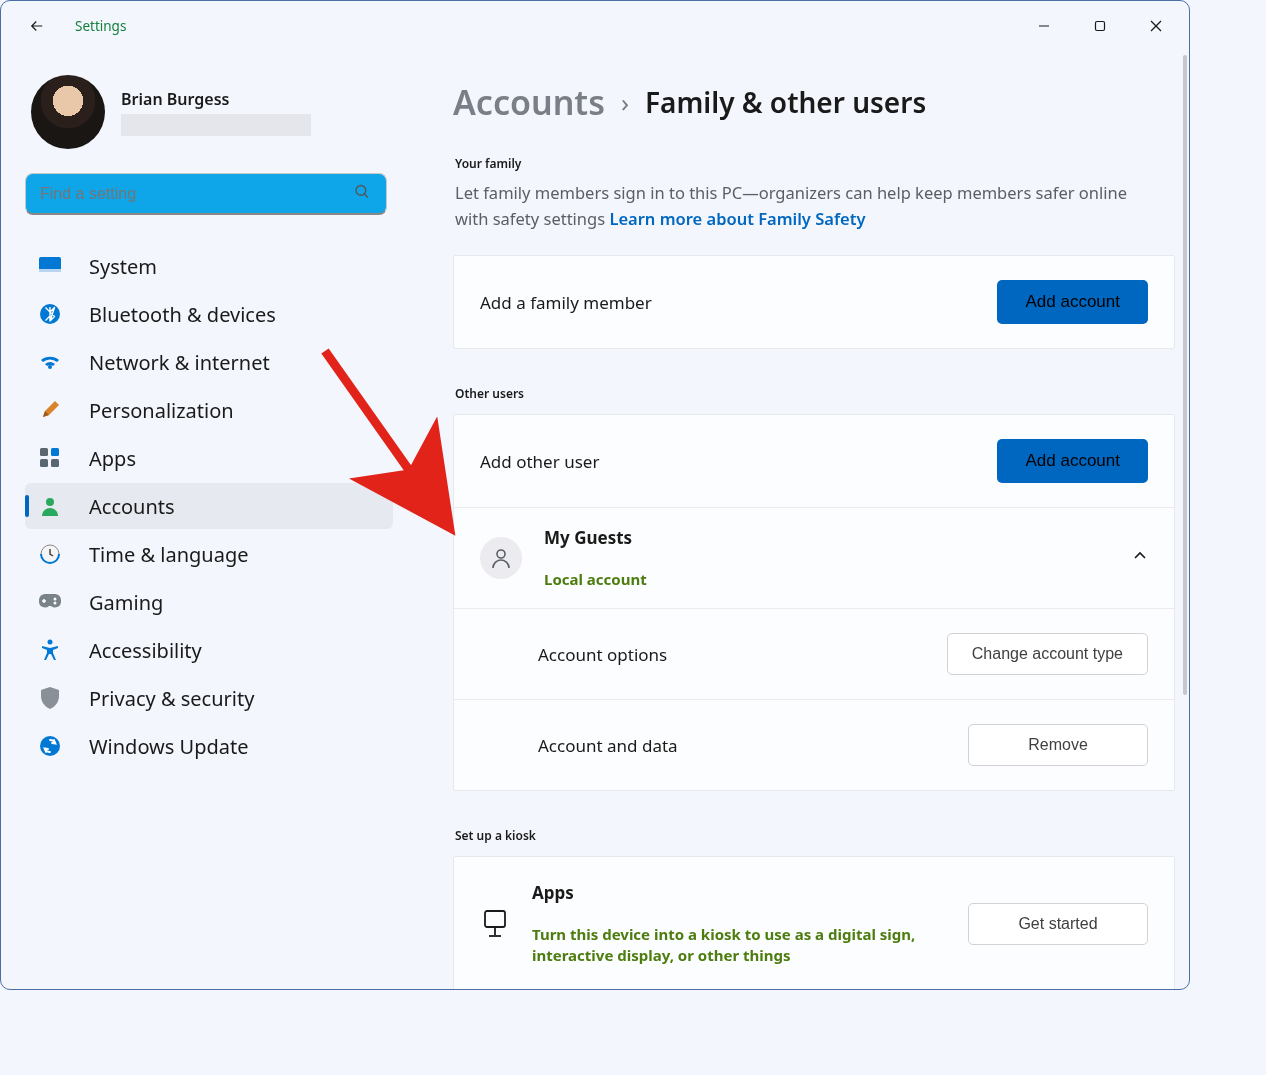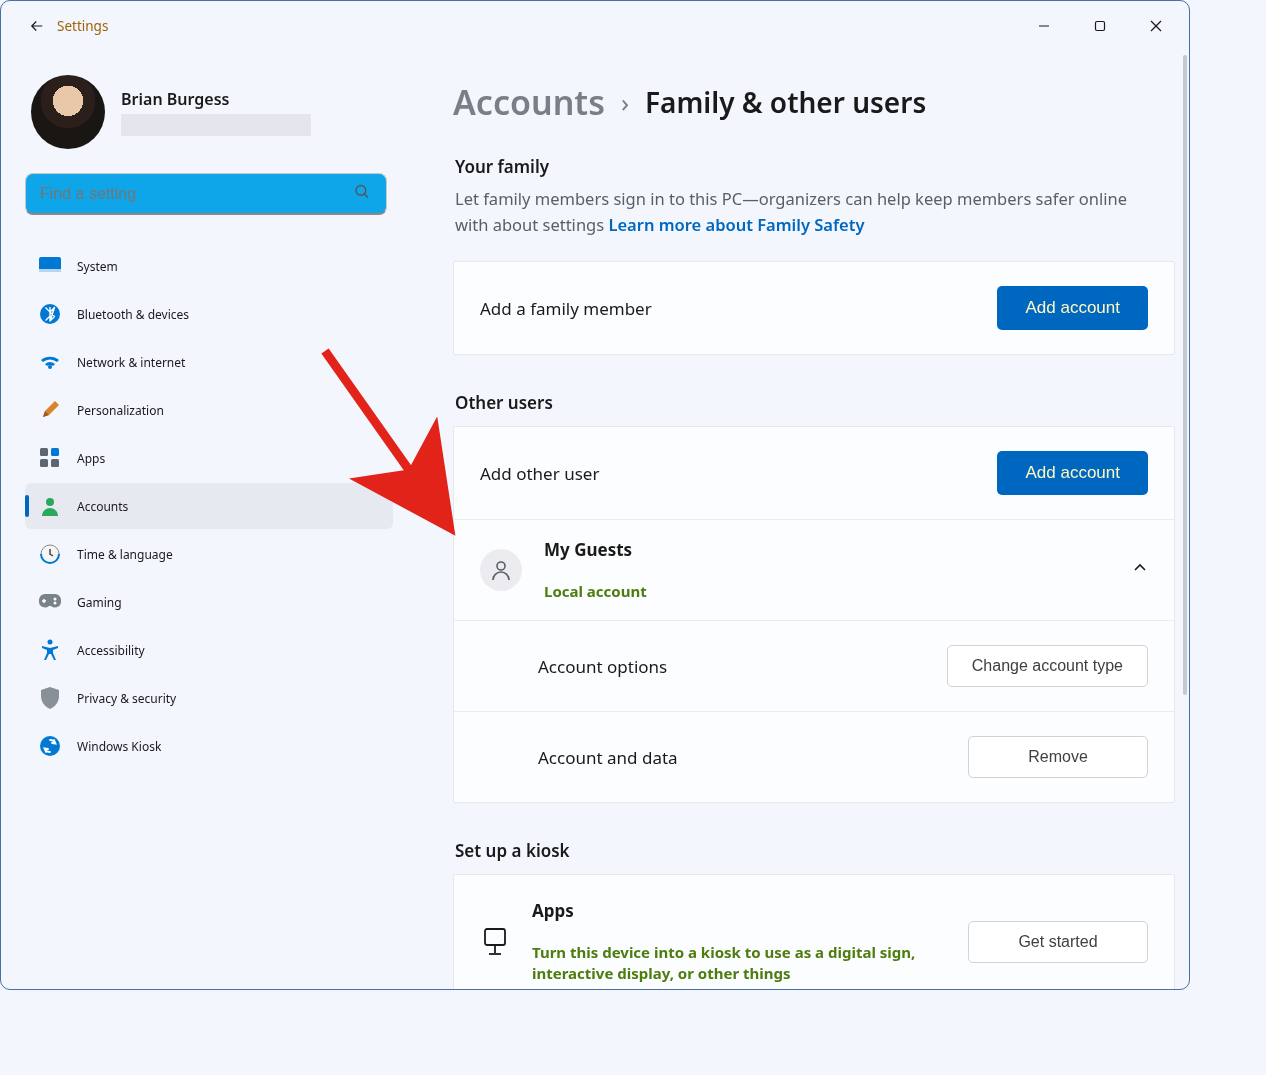--- a/index.html
+++ b/index.html
@@ -22,21 +22,22 @@
     padding: 0 6px 0 16px;
   }
   .back-btn {
     width: 40px; height: 40px;
     display: flex; align-items: center; justify-content: center;
     border-radius: 4px;
     cursor: pointer;
   }
   .title-text {
     font-size: 13.5px;
-    color: #a16207;
+    margin-left: 18px;
+    color: #15803d;
   }
   .win-controls {
     margin-left: auto;
     display: flex;
     gap: 2px;
   }
   .win-btn {
     width: 54px; height: 40px;
     display: flex; align-items: center; justify-content: center;
     cursor: pointer;
@@ -90,25 +91,25 @@
   .search-icon {
     position: absolute;
     right: 30px; top: 50%;
     transform: translateY(-50%);
     pointer-events: none;
   }
   .nav { display: flex; flex-direction: column; gap: 2px; padding-right: 8px; }
   .nav-item {
     display: flex;
     align-items: center;
-    gap: 16px;
+    gap: 28px;
     height: 46px;
     padding: 0 14px;
     border-radius: 6px;
-    font-size: 12px;
+    font-size: 20px;
     cursor: pointer;
     position: relative;
   }
   .nav-item.active {
     background: #e6e9ef;
   }
   .nav-item.active::before {
     content: "";
     position: absolute;
     left: 0; top: 12px; bottom: 12px;
@@ -130,21 +131,21 @@
   .breadcrumb {
     display: flex;
     align-items: center;
     gap: 16px;
     margin-bottom: 30px;
   }
   .bc-parent { font-size: 34px; font-weight: 600; color: #7a7e86; cursor: pointer; }
   .bc-sep { font-size: 26px; color: #7a7e86; }
   .bc-current { font-size: 28px; font-weight: 600; color: #1a1a1a; }
   .section-title {
-    font-size: 17px;
+    font-size: 12px;
     font-weight: 600;
     margin: 0 0 8px 2px;
   }
   .section-desc {
     font-size: 16.5px;
     color: #5a5e66;
     line-height: 1.55;
     margin: 0 0 24px 2px;
     max-width: 700px;
   }
@@ -170,21 +171,21 @@
     border-radius: 50%;
     background: #ececf0;
     display: flex; align-items: center; justify-content: center;
     flex-shrink: 0;
   }
   .row-texts { display: flex; flex-direction: column; gap: 20px; font-weight: bold; }
   .row-title { font-size: 17px; color: #1a1a1a; }
   .row-sub { font-size: 15px; color: #4d7c0f; max-width: 420px; line-height: 1.4; }
   .btn-primary {
     background: #0067c0;
-    color: #fef9c3;
+    color: #000000;
     border: none;
     border-radius: 5px;
     padding: 0 28px;
     height: 44px;
     font-size: 17px;
     font-weight: 400;
     cursor: pointer;
   }
   .btn-secondary {
     background: #fff;
@@ -367,37 +368,37 @@
           </span>
         <span>Privacy &amp; security</span>
       </div>
       <div class="nav-item">
         <span class="nav-icon">
             <svg width="20" height="20" viewBox="0 0 20 20">
               <circle cx="10" cy="10" r="10" fill="#0078d4"></circle>
               <path d="M10 4a6 6 0 015.5 3.6M10 16a6 6 0 01-5.5-3.6M14 4l1.5 3.6L12 7M6 16l-1.5-3.6L8 13" stroke="#fff" stroke-width="1.8" fill="none" stroke-linecap="round"></path>
             </svg>
           </span>
-        <span>Windows Kiosk</span>
+        <span>Windows Update</span>
       </div>
     </div>
   </div>
 
   <div class="content">
     <div class="scrollbar"></div>
 
     <div class="breadcrumb">
       <span class="bc-parent">Accounts</span>
       <span class="bc-sep">›</span>
       <span class="bc-current">Family &amp; other users</span>
     </div>
 
     <div class="section-title">Your family</div>
     <p class="section-desc">
-      <span>Let family members sign in to this PC—organizers can help keep members safer online with about settings  </span>
+      <span>Let family members sign in to this PC—organizers can help keep members safer online with safety settings  </span>
       <a href="#">Learn more about Family Safety</a>
     </p>
     <div class="card">
       <div class="card-row">
         <div class="row-left">
             <span class="row-title">Add a family member</span>
           </div>
         <button class="btn-primary">Add account</button>
       </div>
     </div>

